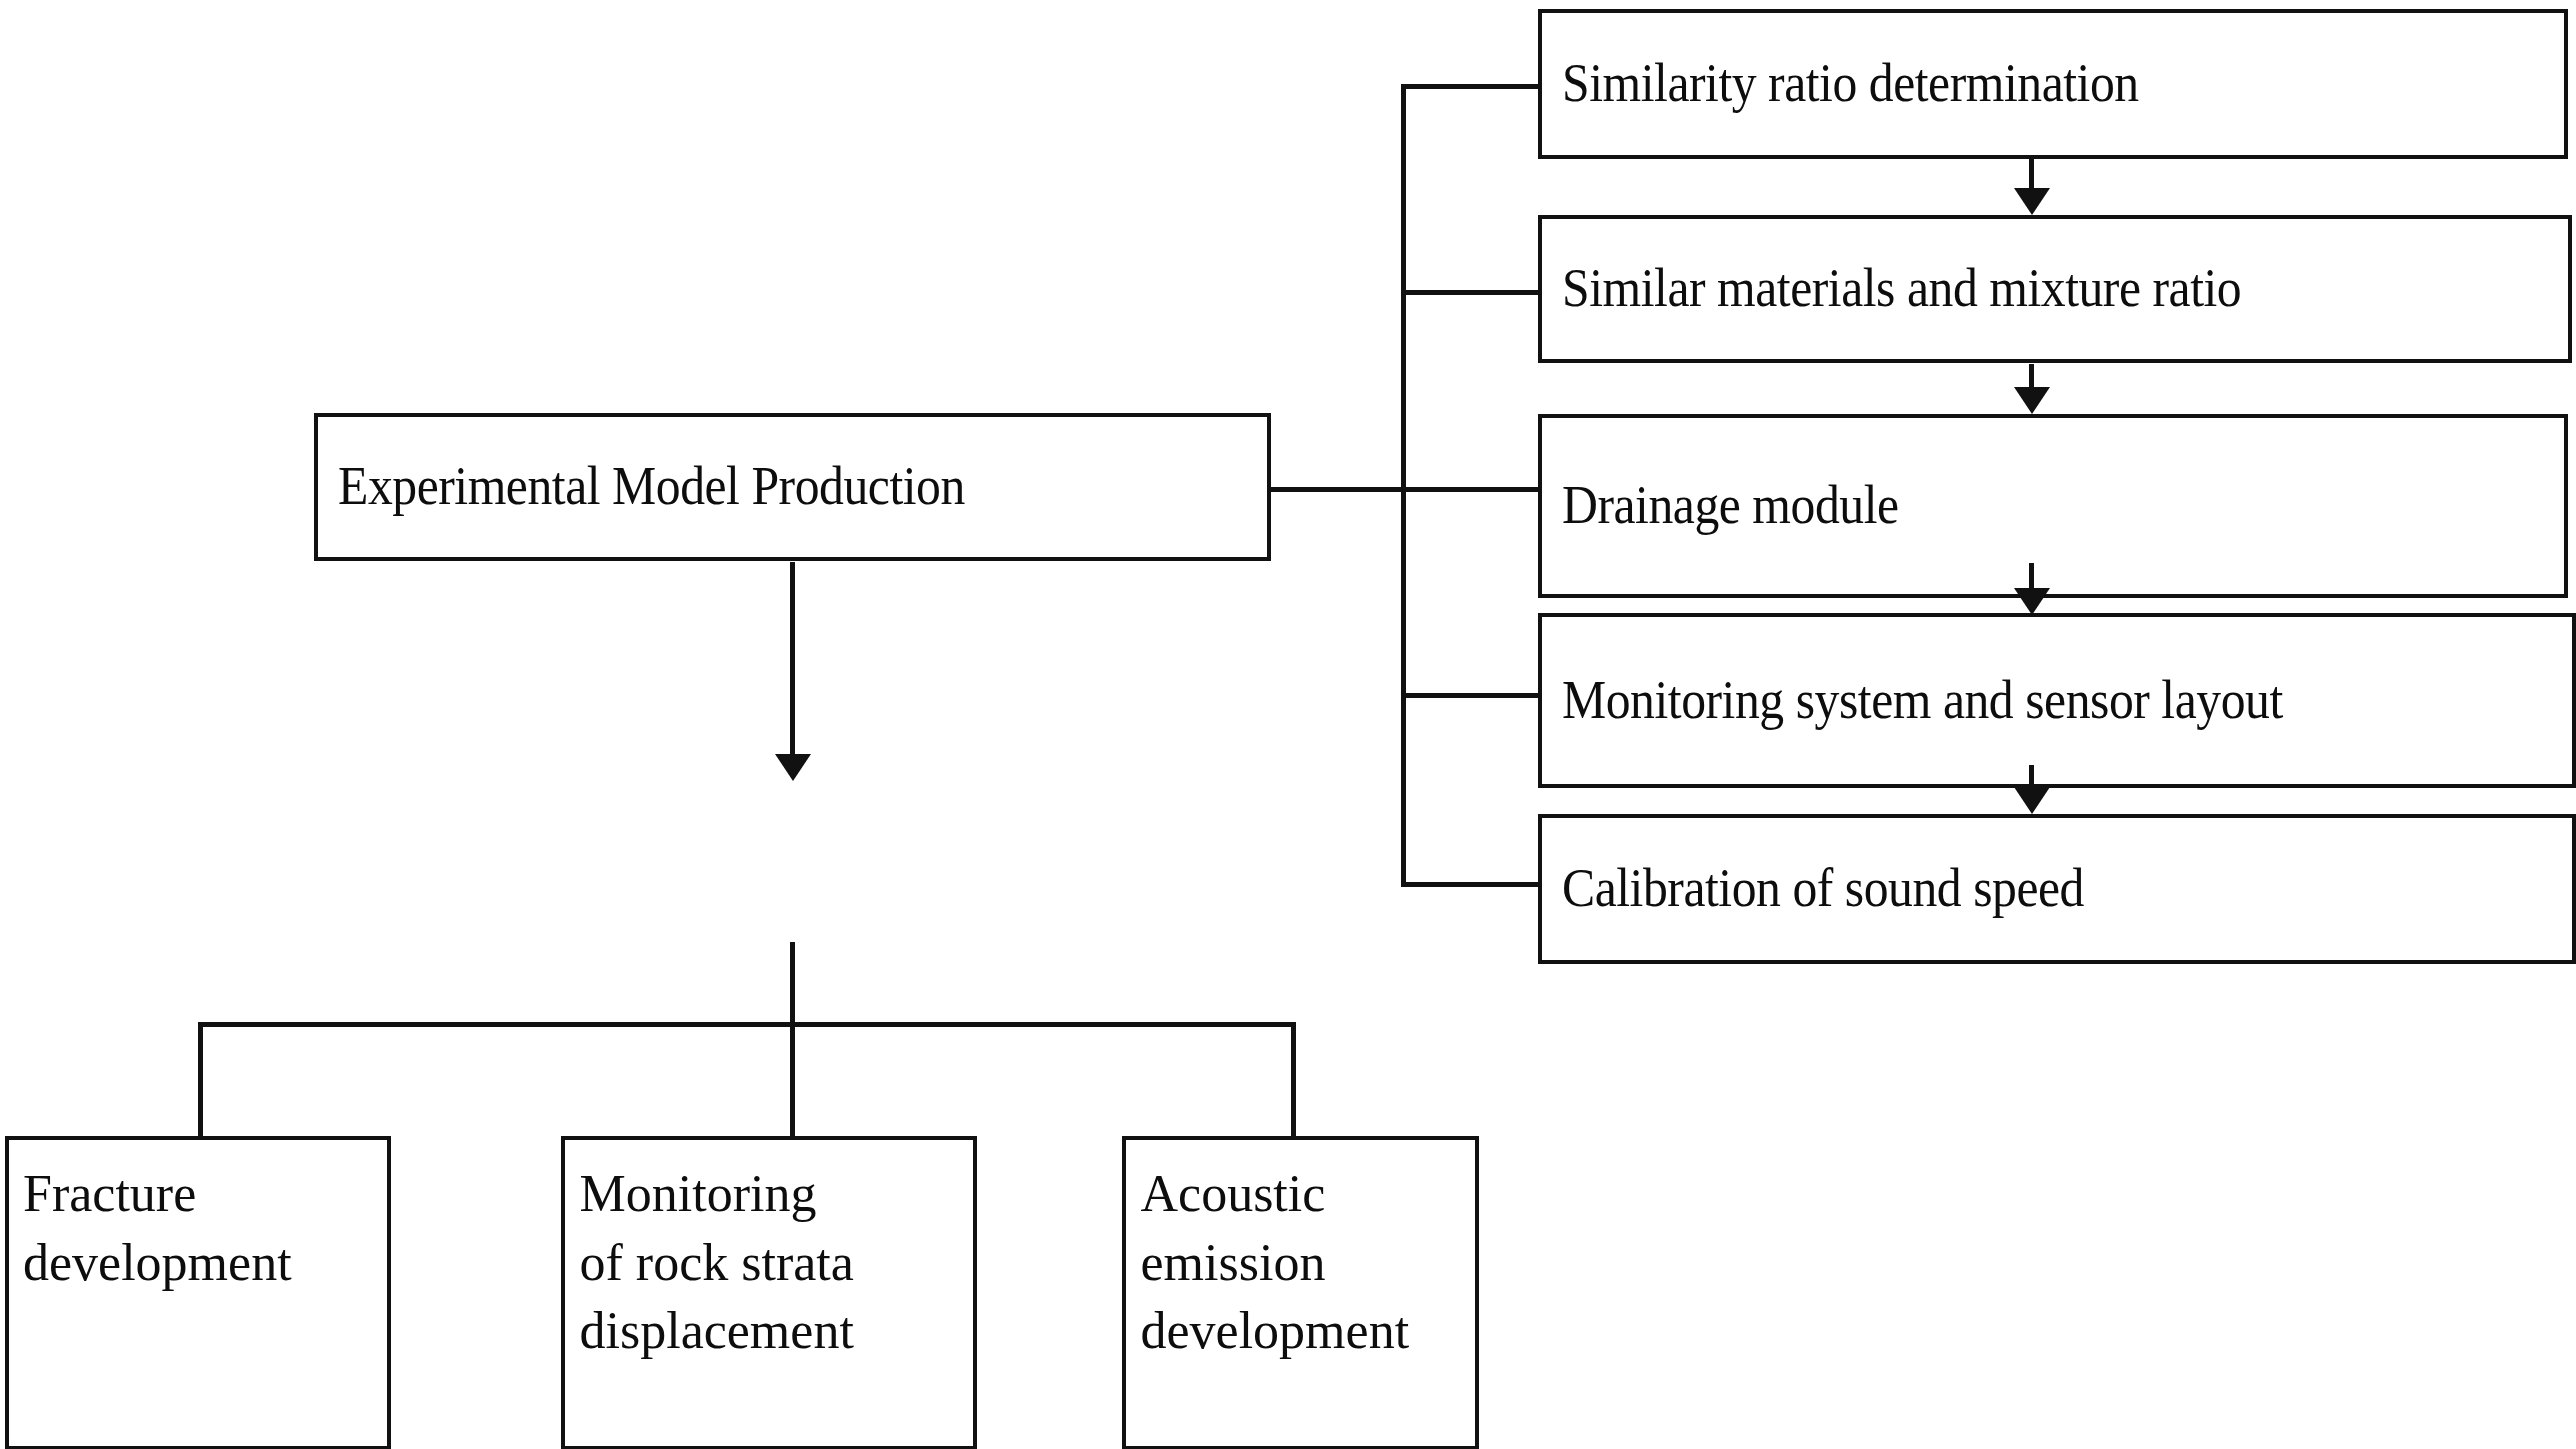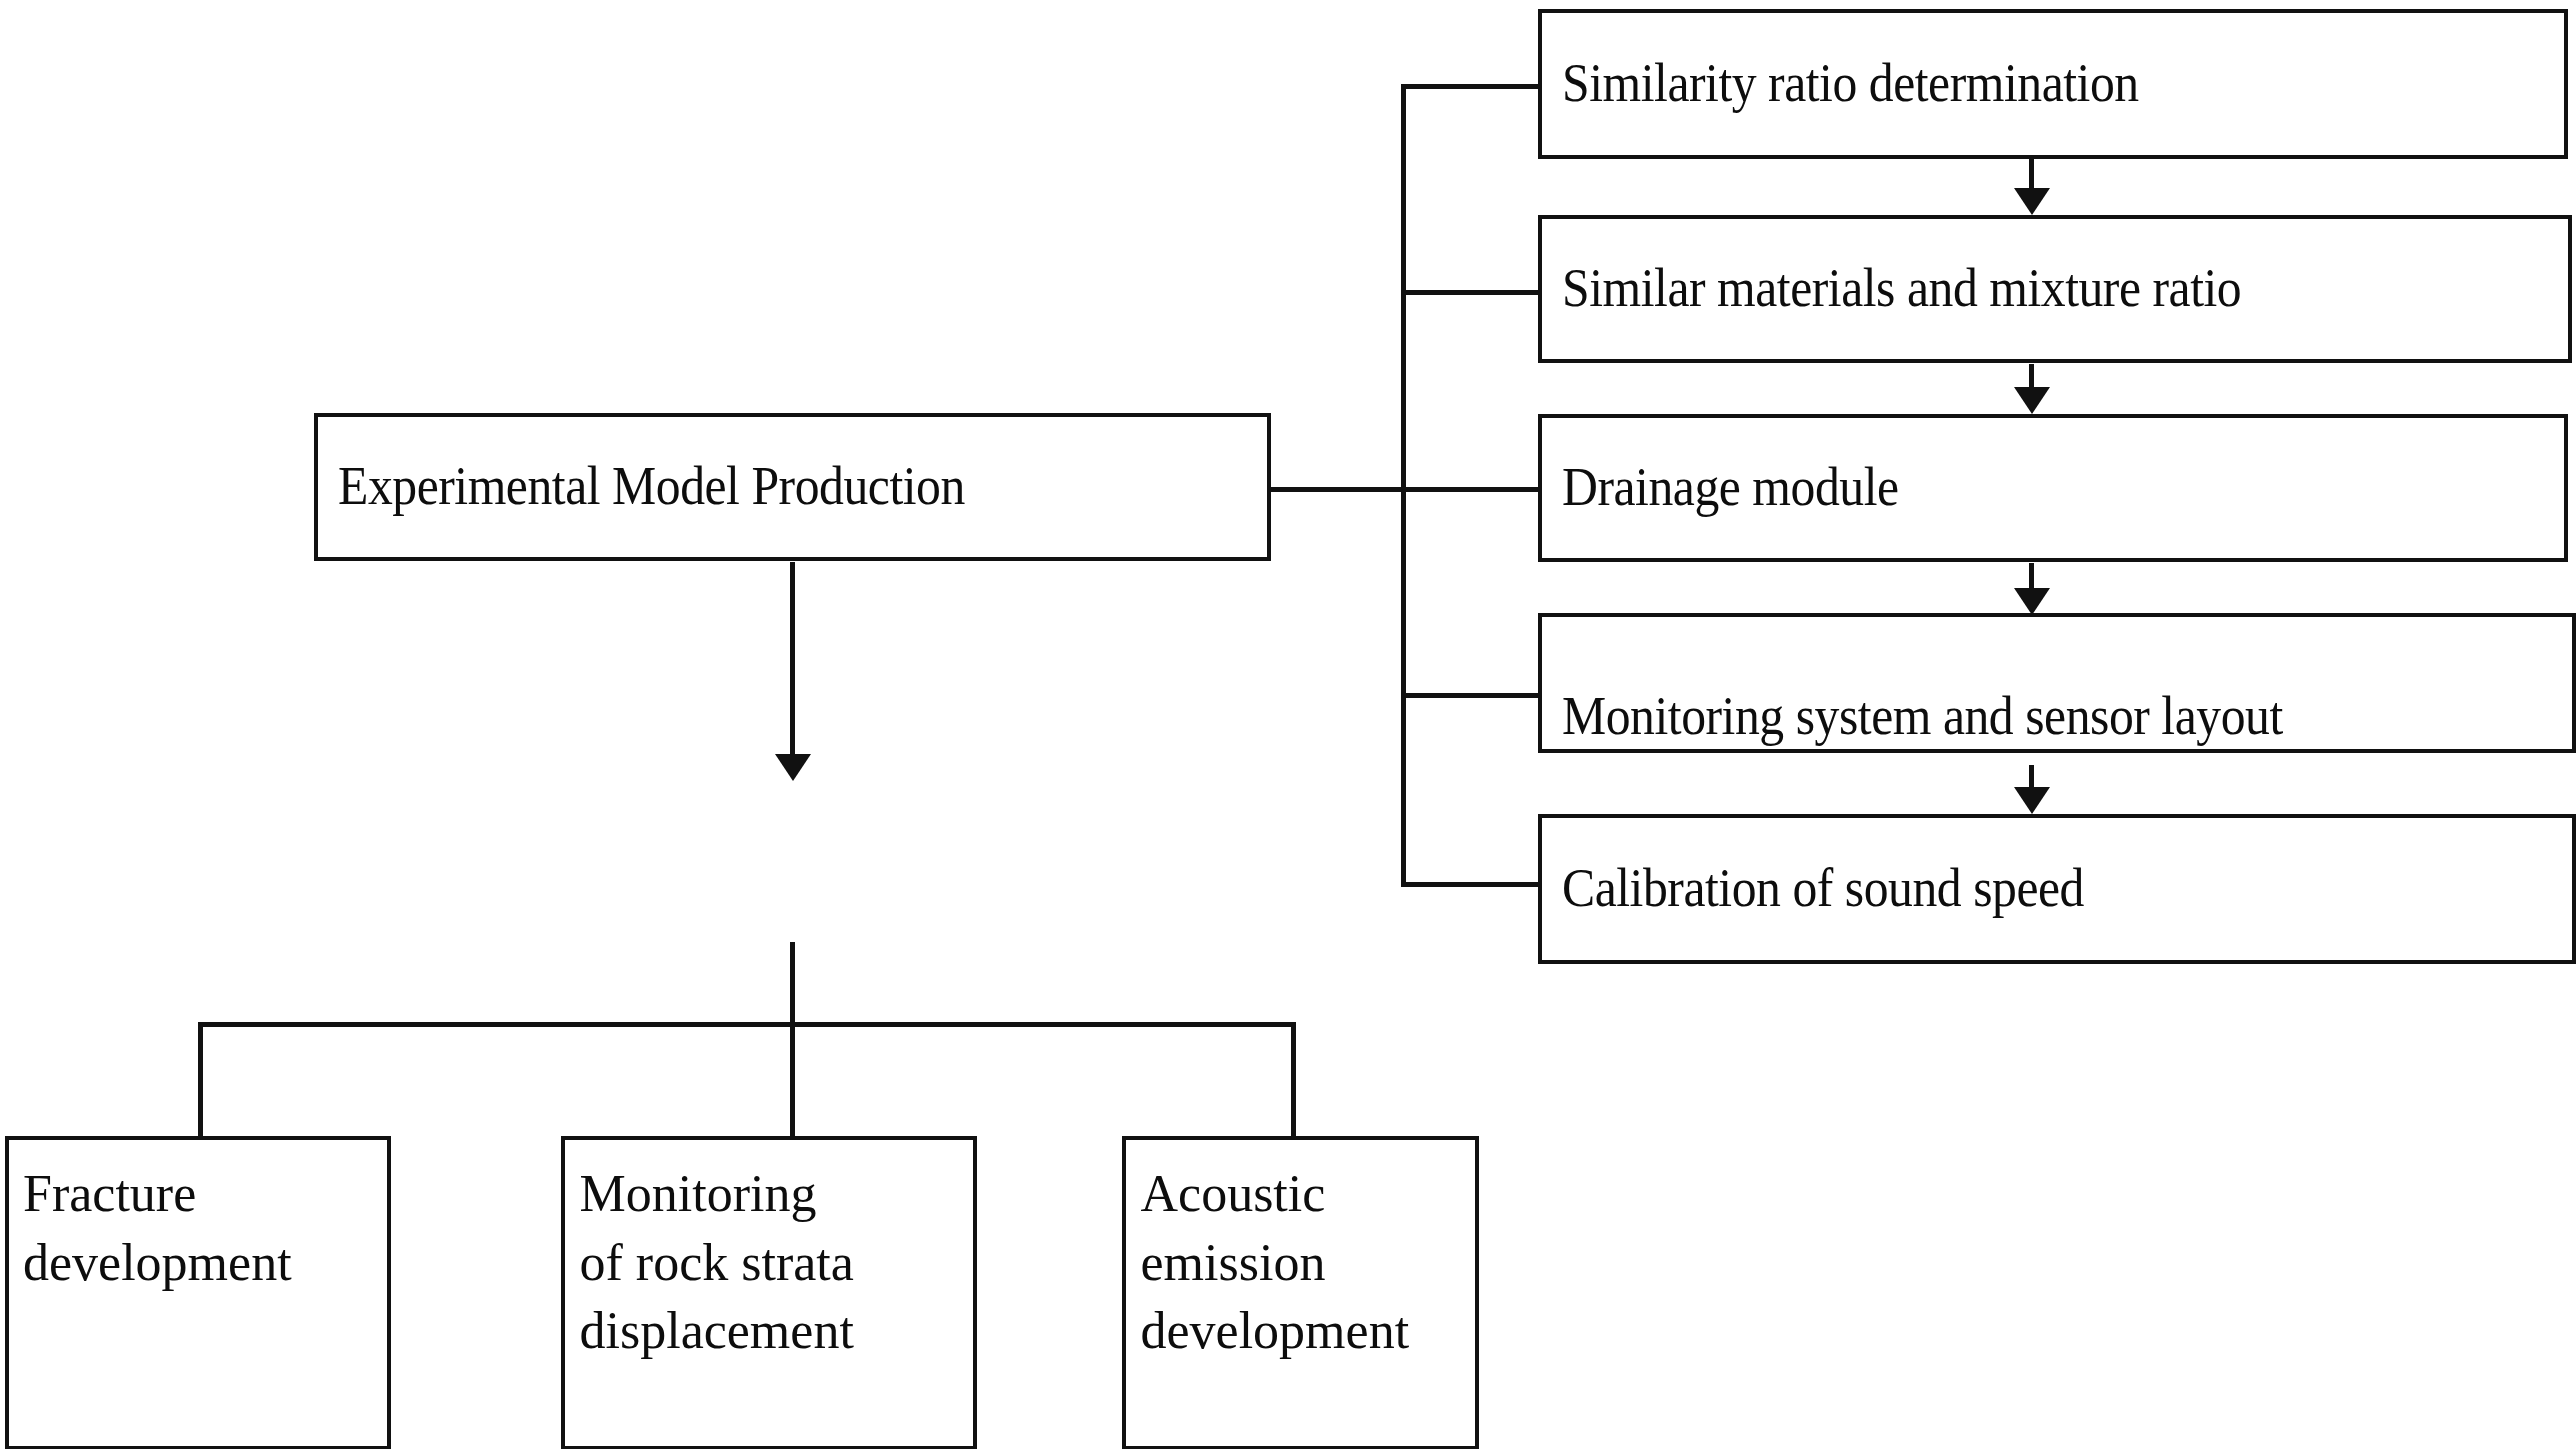--- a/index.html
+++ b/index.html
@@ -76,25 +76,25 @@
 <div id="canvas">
 
   <div class="node cond" style="left:1538px; top:9px; width:1030px; height:150px;">
     <span class="txt">Similarity ratio determination</span>
   </div>
 
   <div class="node cond" style="left:1538px; top:215px; width:1034px; height:148px;padding-left:20px;">
     <span class="txt">Similar materials and mixture ratio</span>
   </div>
 
-  <div class="node cond" style="left:1538px; top:414px; width:1030px; height:148px;">
+  <div class="node cond" style="left:1538px; top:414px; width:1030px; height:184px;">
     <span class="txt">Drainage module</span>
   </div>
 
-  <div class="node cond" style="left:1538px; top:613px; width:1038px; height:140px;align-items:flex-end;">
+  <div class="node cond" style="left:1538px; top:613px; width:1038px; height:175px;">
     <span class="txt">Monitoring system and sensor layout</span>
   </div>
 
   <div class="node cond" style="left:314px; top:413px; width:957px; height:148px;">
     <span class="txt">Experimental Model Production</span>
   </div>
 
   <div class="node cond" style="left:1538px; top:814px; width:1038px; height:150px;">
     <span class="txt">Calibration of sound speed</span>
   </div>

